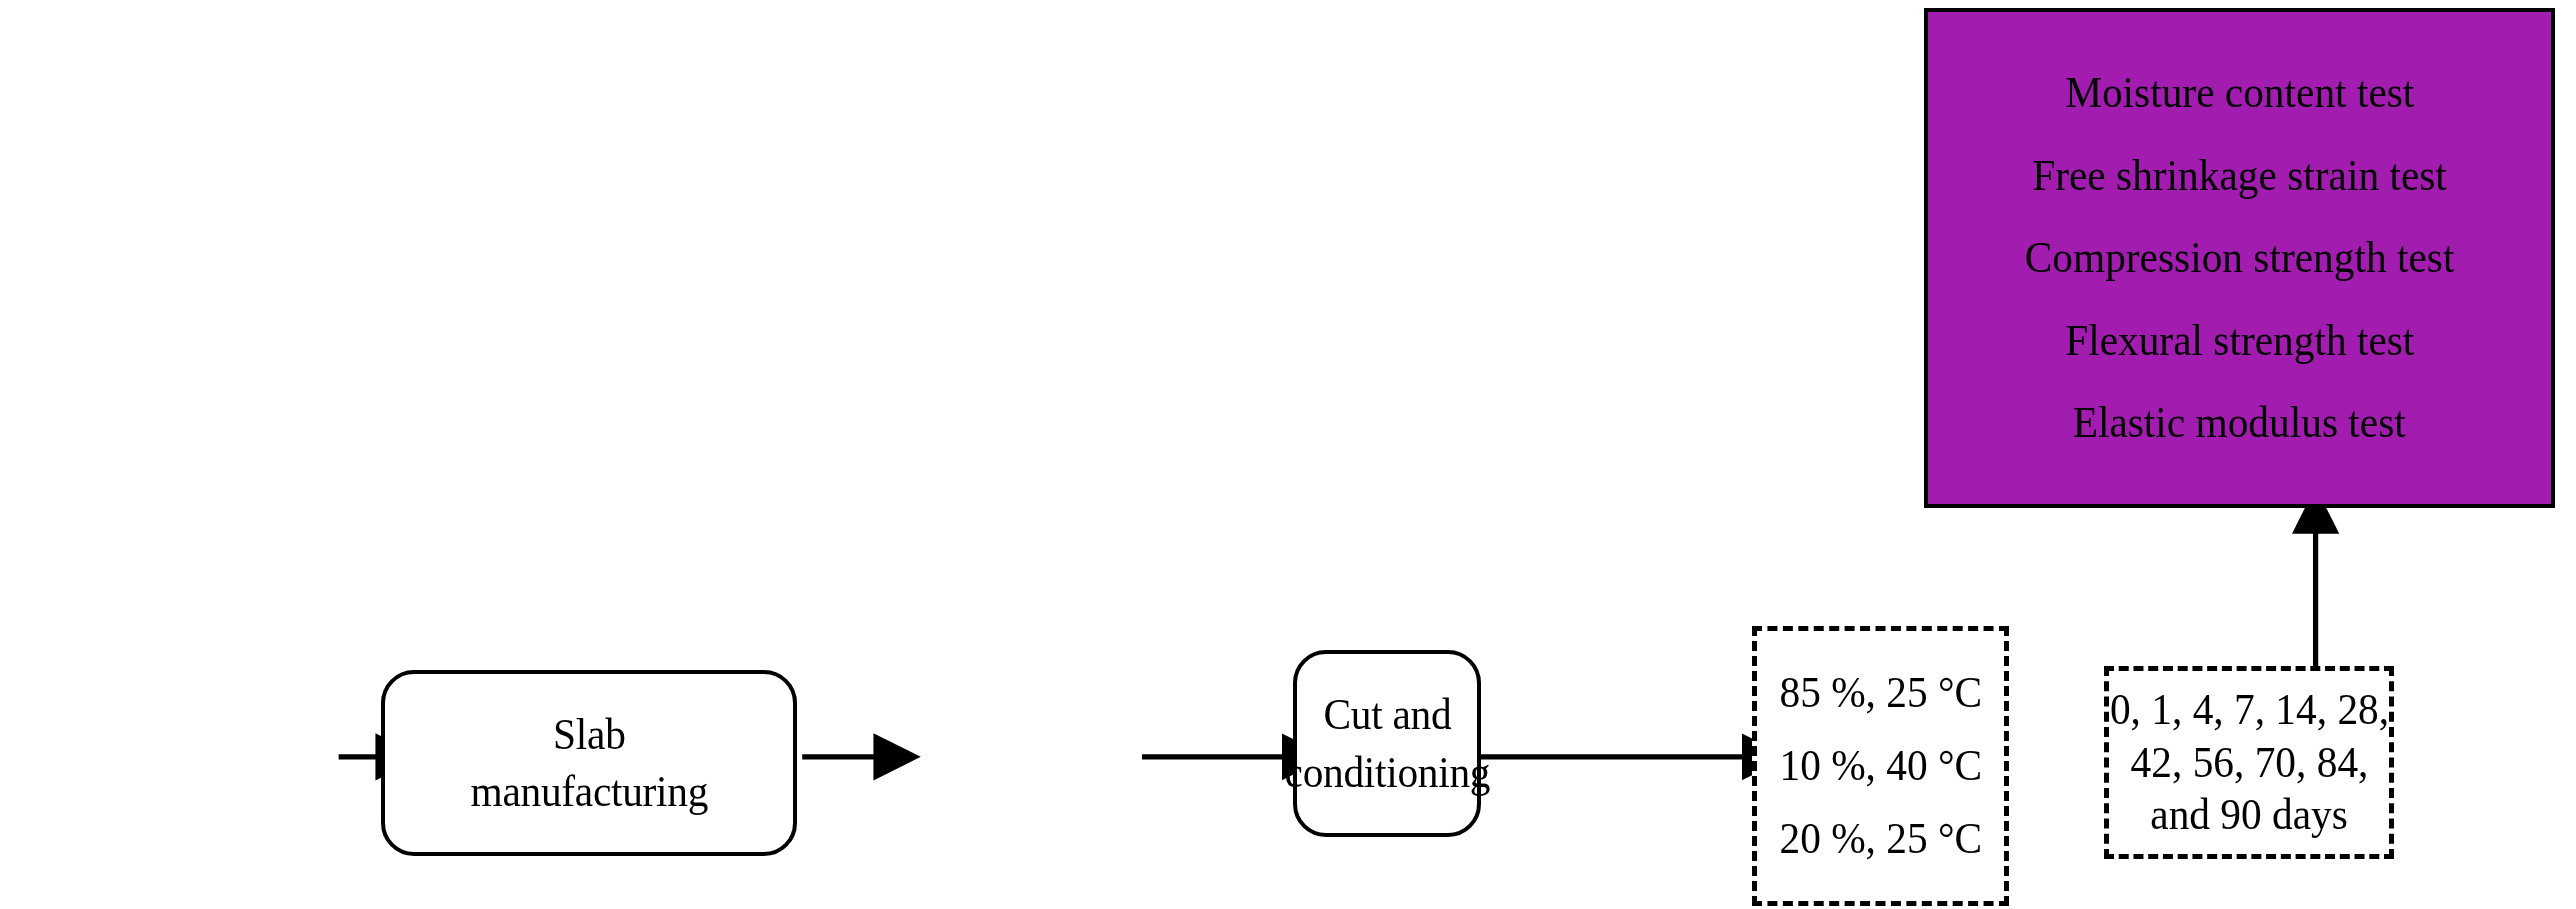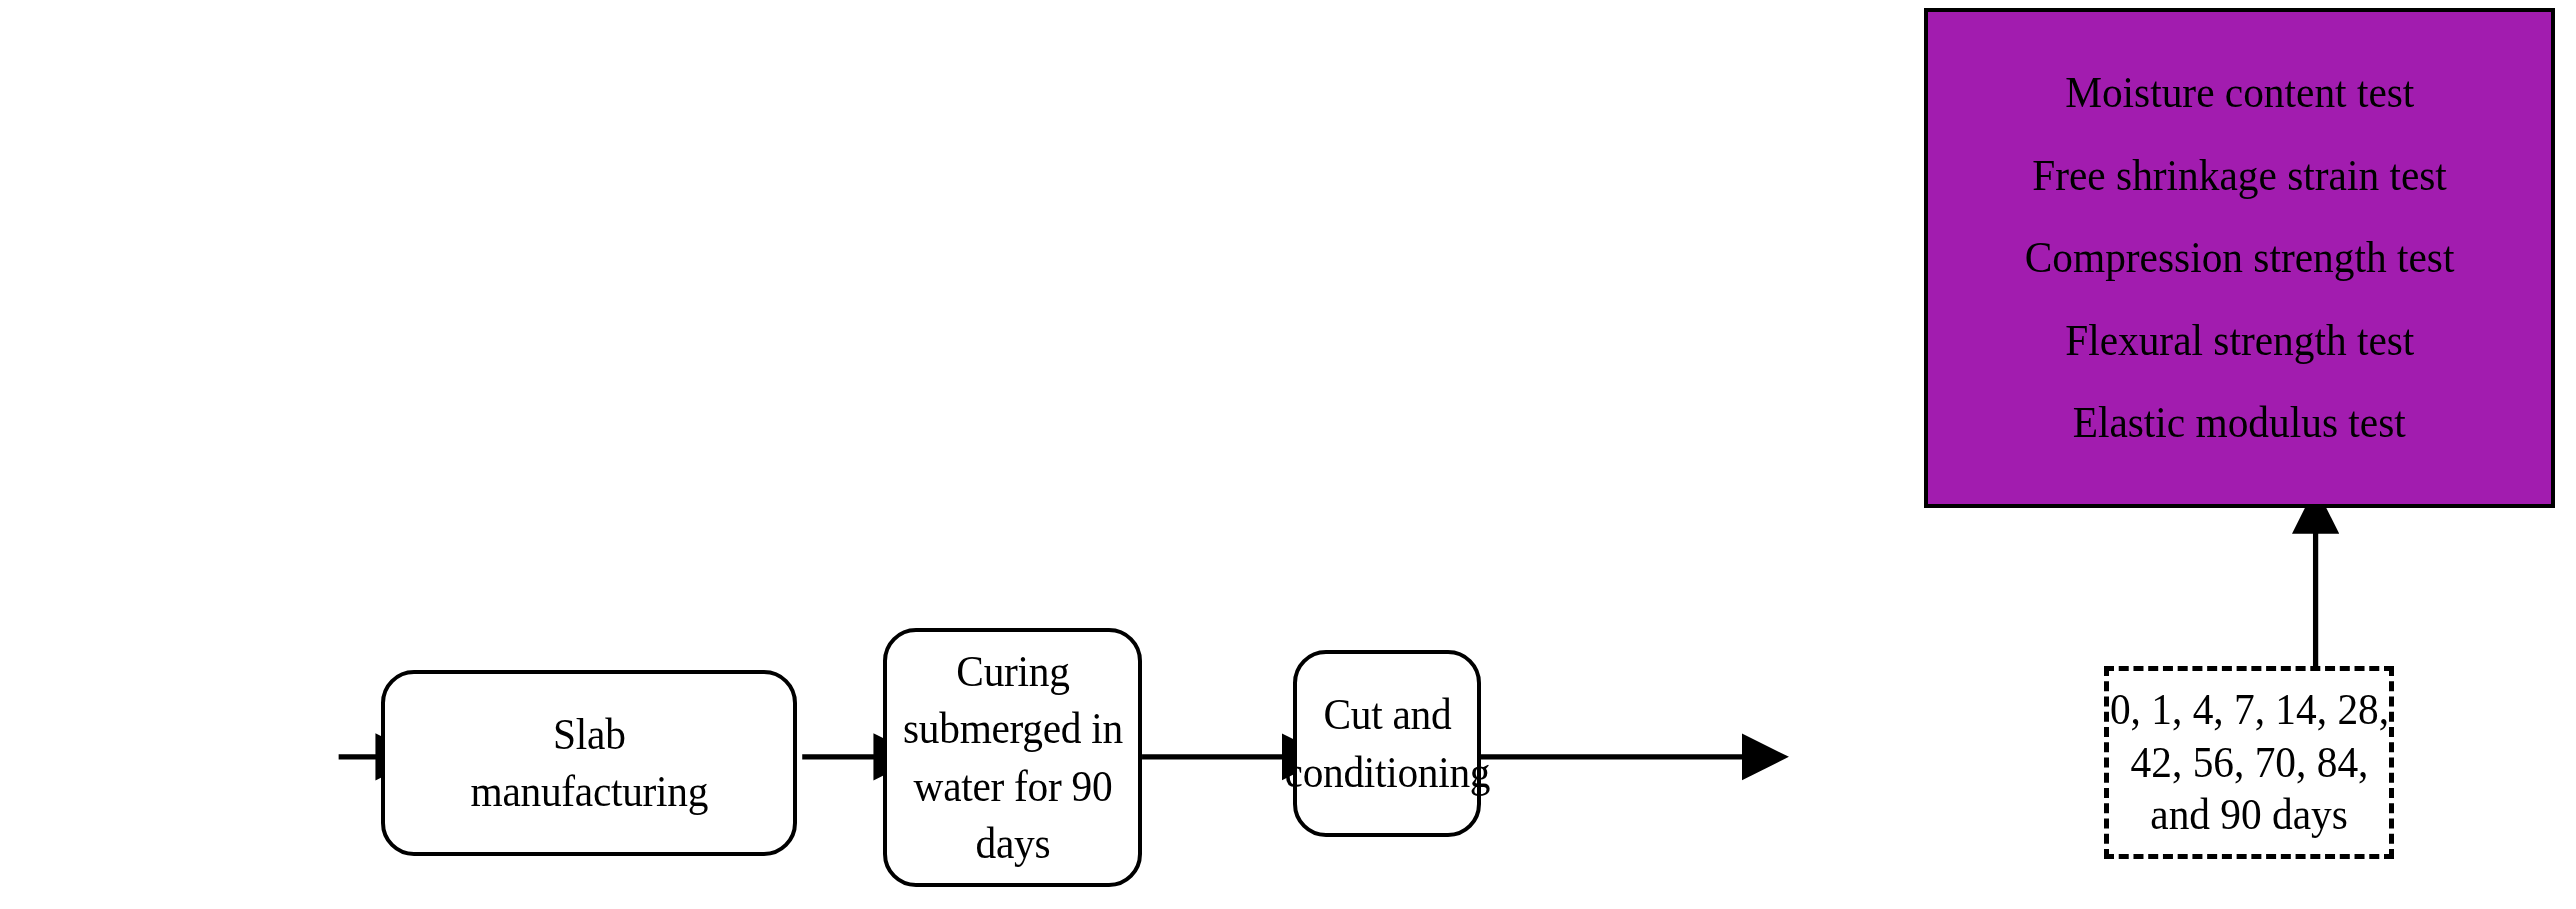--- a/index.html
+++ b/index.html
@@ -104,32 +104,33 @@
 
     <line x1="3966" y1="1148" x2="3966" y2="905" stroke="#000000" stroke-width="9" marker-end="url(#arrowhead)"></line>
   </svg>
 
 
   <div class="node rounded" style="left:381px; top:670px; width:416px; height:186px;">
     <span class="node-text">Slab
 manufacturing</span>
   </div>
 
-  <div class="node rounded" style="left:883px; top:628px; width:259px; height:259px;">
-    <span class="node-text">Curing
-submerged in
-water for 90
-days</span>
-  </div>
 
   <div class="node rounded" style="left:1293px; top:650px; width:188px; height:187px;">
     <span class="node-text">Cut and
 conditioning</span>
   </div>
 
+  <div class="node dashed" style="left:1752px; top:626px; width:257px; height:280px; padding:10.5px 5.8px;">
+    <div class="dash-text">
+      <div class="dash-line">85 %, 25 °C</div>
+      <div class="dash-line">10 %, 40 °C</div>
+      <div class="dash-line">20 %, 25 °C</div>
+    </div>
+  </div>
 
   <div class="node dashed" style="left:2104px; top:666px; width:290px; height:193px; padding:8.2px 5.8px;">
     <div class="dash-text">
       <div class="dash-line">0, 1, 4, 7, 14, 28,</div>
       <div class="dash-line">42, 56, 70, 84,</div>
       <div class="dash-line">and 90 days</div>
     </div>
   </div>
 
   <div class="testlist plain" style="left:1924px; top:8.2px; width:631px; height:500px; padding:20px 11.7px;">

